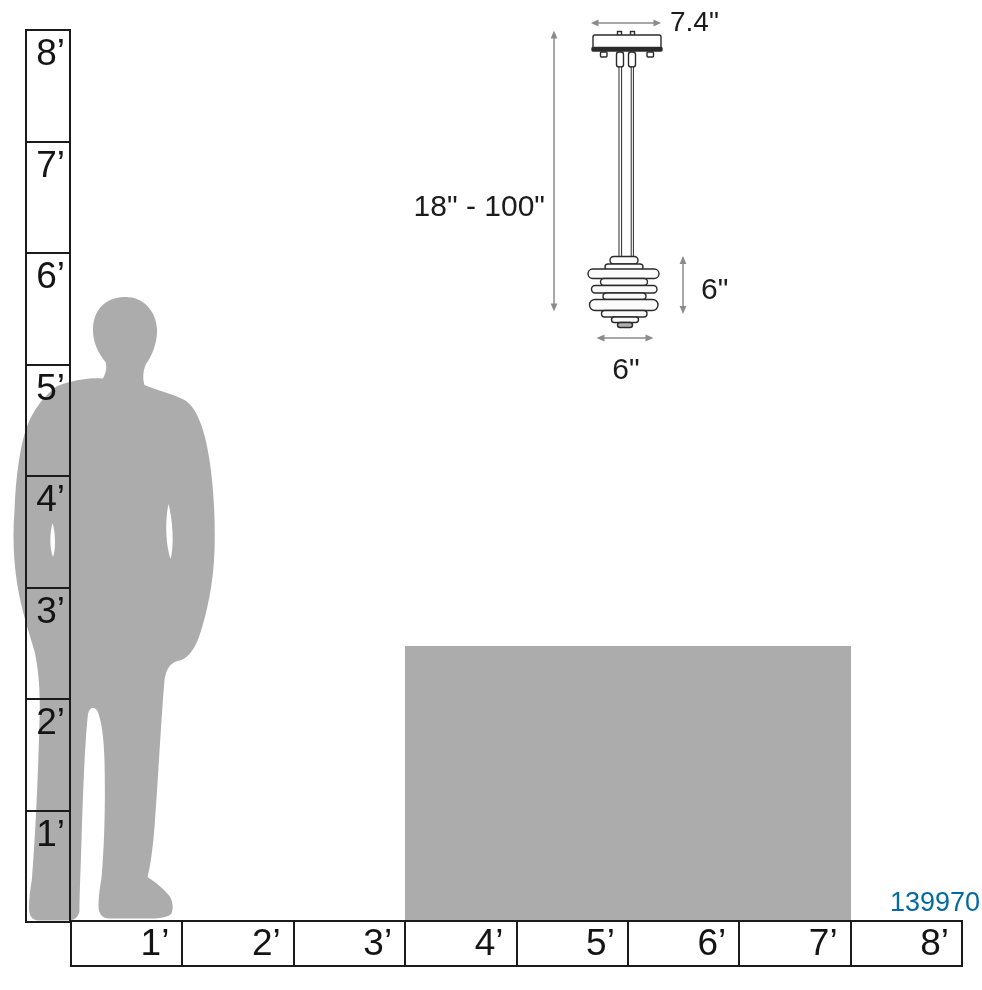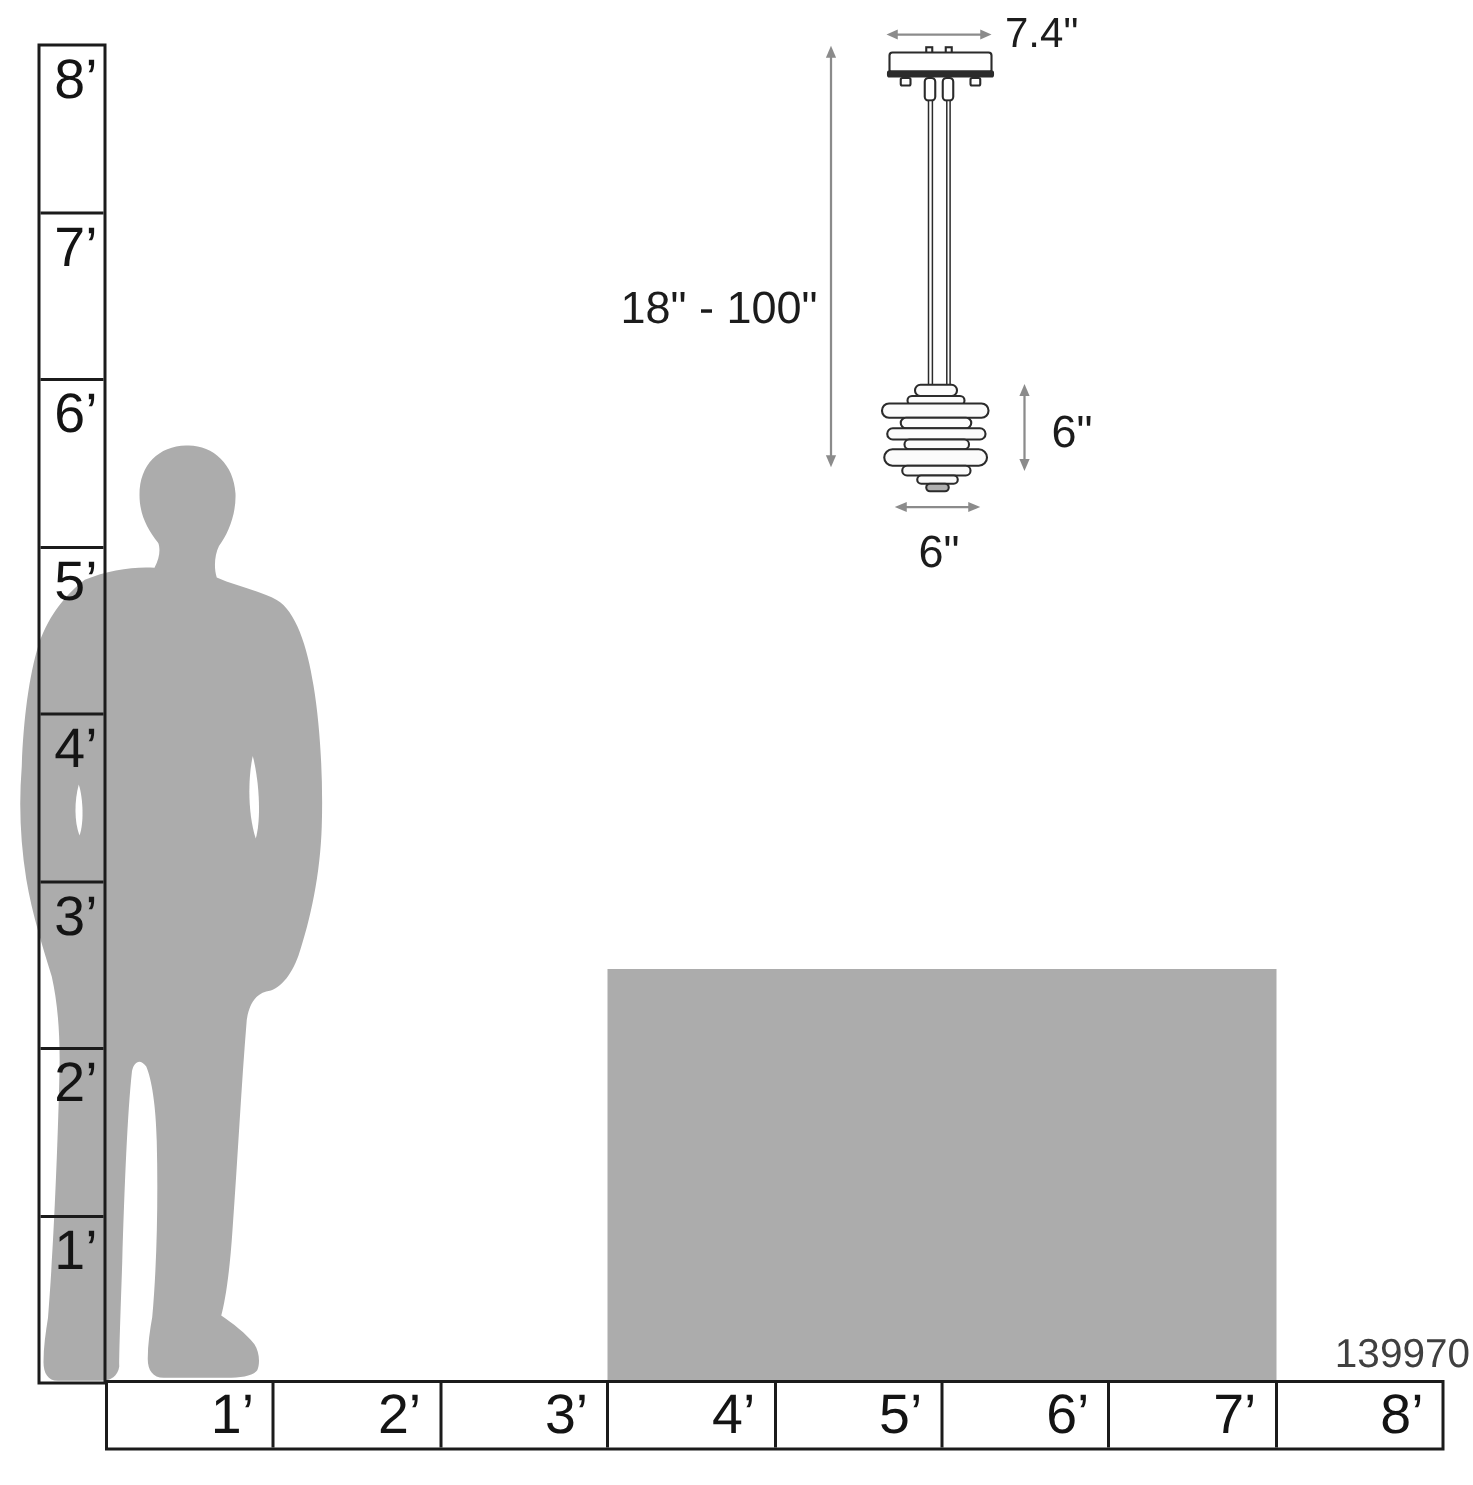--- a/index.html
+++ b/index.html
@@ -33,21 +33,21 @@
     font-size:37px;line-height:1;color:#141414;
   }
   
   .dim{position:absolute;z-index:3;line-height:1.1;color:#1c1c1c;}
   #lab-canopy-width{left:670px;top:7px;font-size:28px;}
   #lab-height-range{left:385px;top:189px;width:160px;text-align:right;font-size:30px;}
   #lab-fix-height{left:701px;top:272px;font-size:30px;}
   #lab-fix-width{left:595px;top:352px;width:62px;text-align:center;font-size:30px;}
   #product-number{
     position:absolute;left:780px;top:888px;width:200px;text-align:right;
-    font-size:27px;color:#404040;z-index:3;line-height:1.1;
+    font-size:27px;color:#0369a1;z-index:3;line-height:1.1;
   }
 </style>
 </head>
 <body>
 
 <div id="canvas">
 
   <svg id="artwork" width="982" height="990" viewBox="0 0 982 990">
 
     <rect x="405" y="646" width="446" height="276" fill="#ACACAC"></rect>

